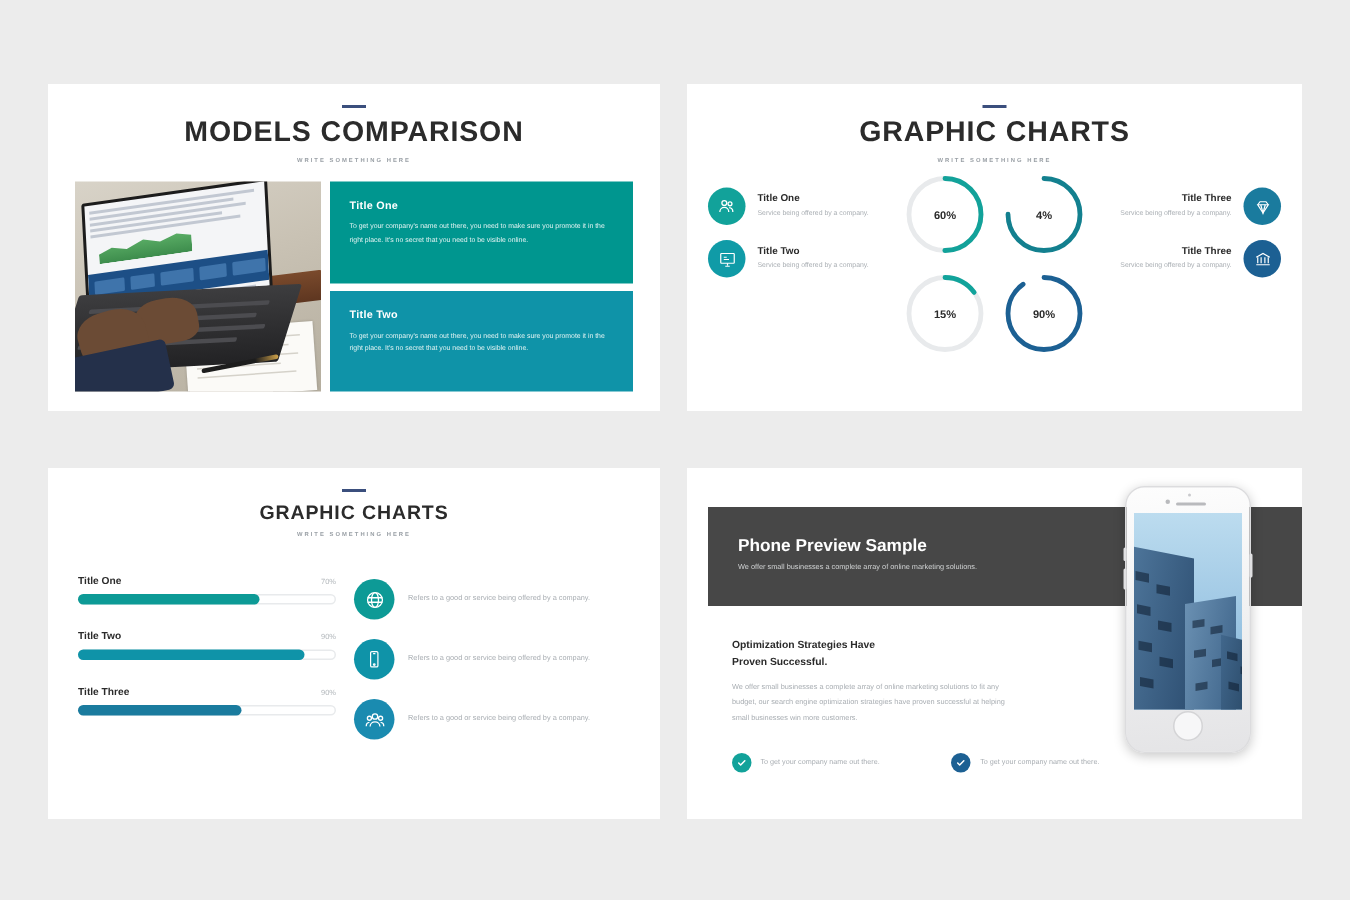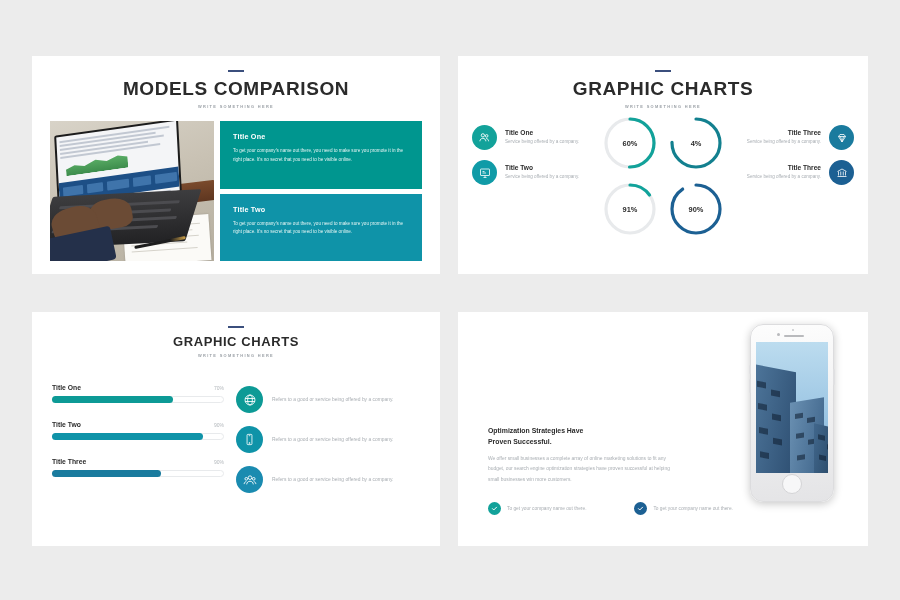--- a/index.html
+++ b/index.html
@@ -348,21 +348,21 @@
           <circle cx="29" cy="29" r="24" fill="none" stroke="#ffffff" stroke-width="3.2"></circle>
           <circle cx="29" cy="29" r="24" fill="none" stroke="#13808f" stroke-width="3.2" stroke-linecap="round" stroke-dasharray="113.1 150.8"></circle>
         </svg>
         <div class="val">4%</div>
       </div>
       <div class="donut">
         <svg viewBox="0 0 58 58">
           <circle cx="29" cy="29" r="24" fill="none" stroke="#e8eaec" stroke-width="3.2"></circle>
           <circle cx="29" cy="29" r="24" fill="none" stroke="#11a39b" stroke-width="3.2" stroke-linecap="round" stroke-dasharray="22.6 150.8"></circle>
         </svg>
-        <div class="val">91%</div>
+        <div class="val">15%</div>
       </div>
       <div class="donut">
         <svg viewBox="0 0 58 58">
           <circle cx="29" cy="29" r="24" fill="none" stroke="#ffffff" stroke-width="3.2"></circle>
           <circle cx="29" cy="29" r="24" fill="none" stroke="#1c6093" stroke-width="3.2" stroke-linecap="round" stroke-dasharray="135.7 150.8"></circle>
         </svg>
         <div class="val">90%</div>
       </div>
     </div>
   </div>
@@ -436,20 +436,24 @@
               <path d="M2 19c0-2.4 1.4-4 3.6-4.2M22 19c0-2.4-1.4-4-3.6-4.2"></path>
             </svg>
           </div>
           <div class="d">Refers to a good or service being offered by a company.</div>
         </div>
       </div>
     </div>
   </div>
 
   <div class="slide" id="slide-4">
+    <div class="s4-band">
+      <div class="bt">Phone Preview Sample</div>
+      <div class="bs">We offer small businesses a complete array of online marketing solutions.</div>
+    </div>
 
     <div class="s4-copy">
       <div class="h">
         <span>Optimization Strategies Have</span><br>
         <span>Proven Successful.</span>
       </div>
       <div class="p">We offer small businesses a complete array of online marketing solutions to fit any budget, our search engine optimization strategies have proven successful at helping small businesses win more customers.</div>
     </div>
 
     <div class="s4-checks">

